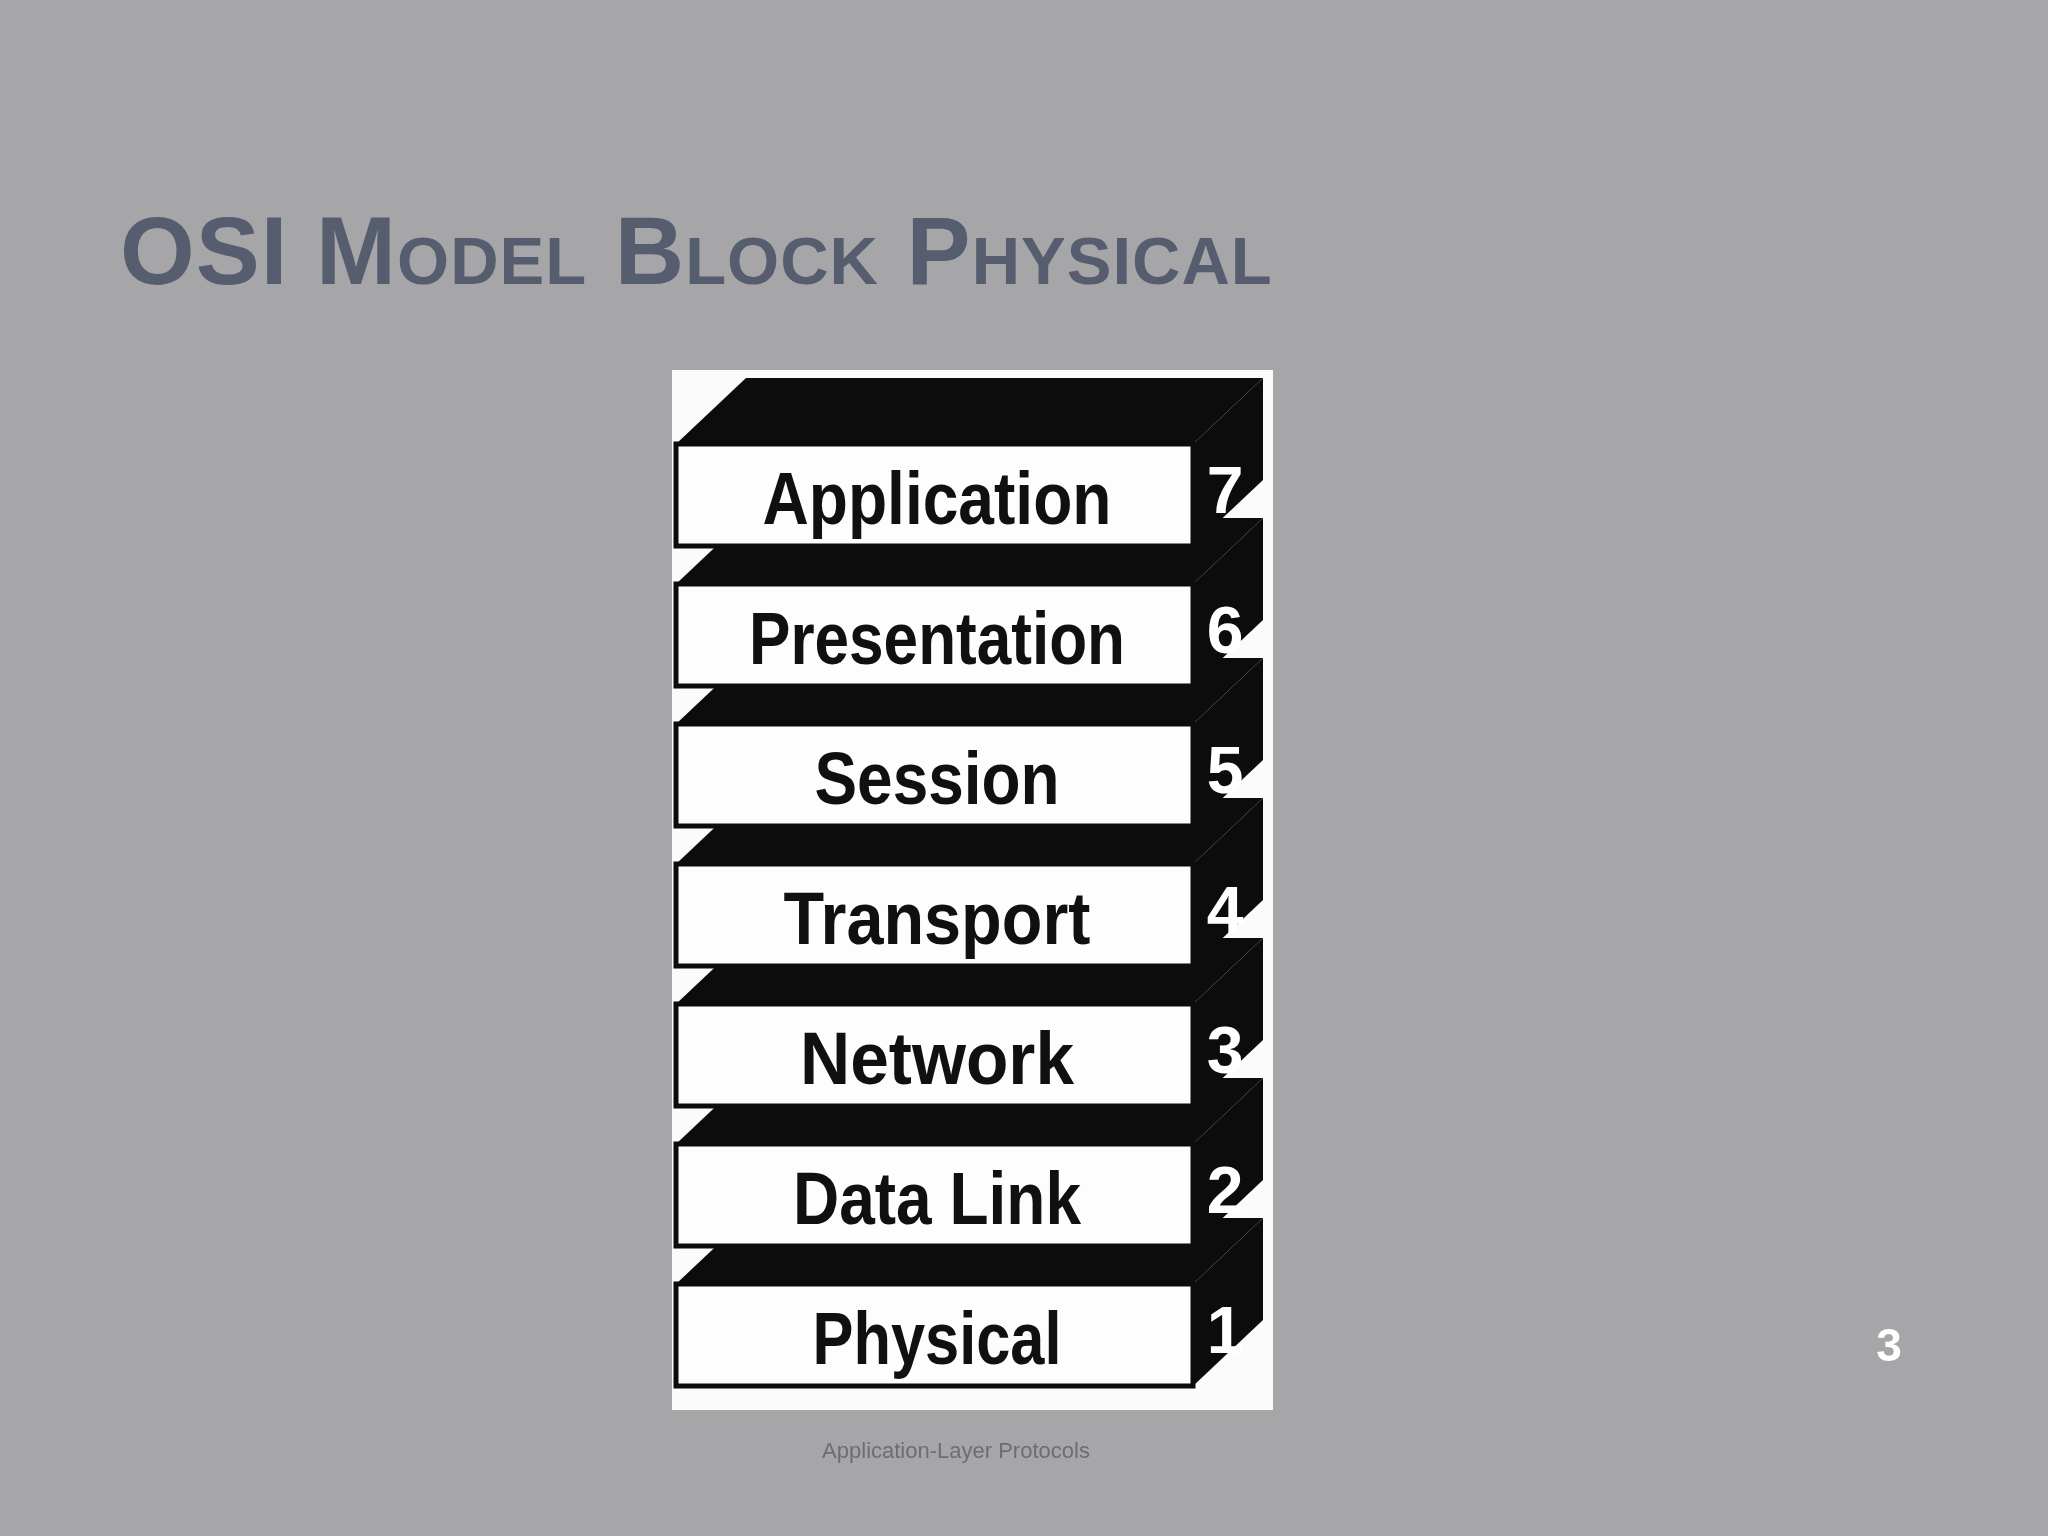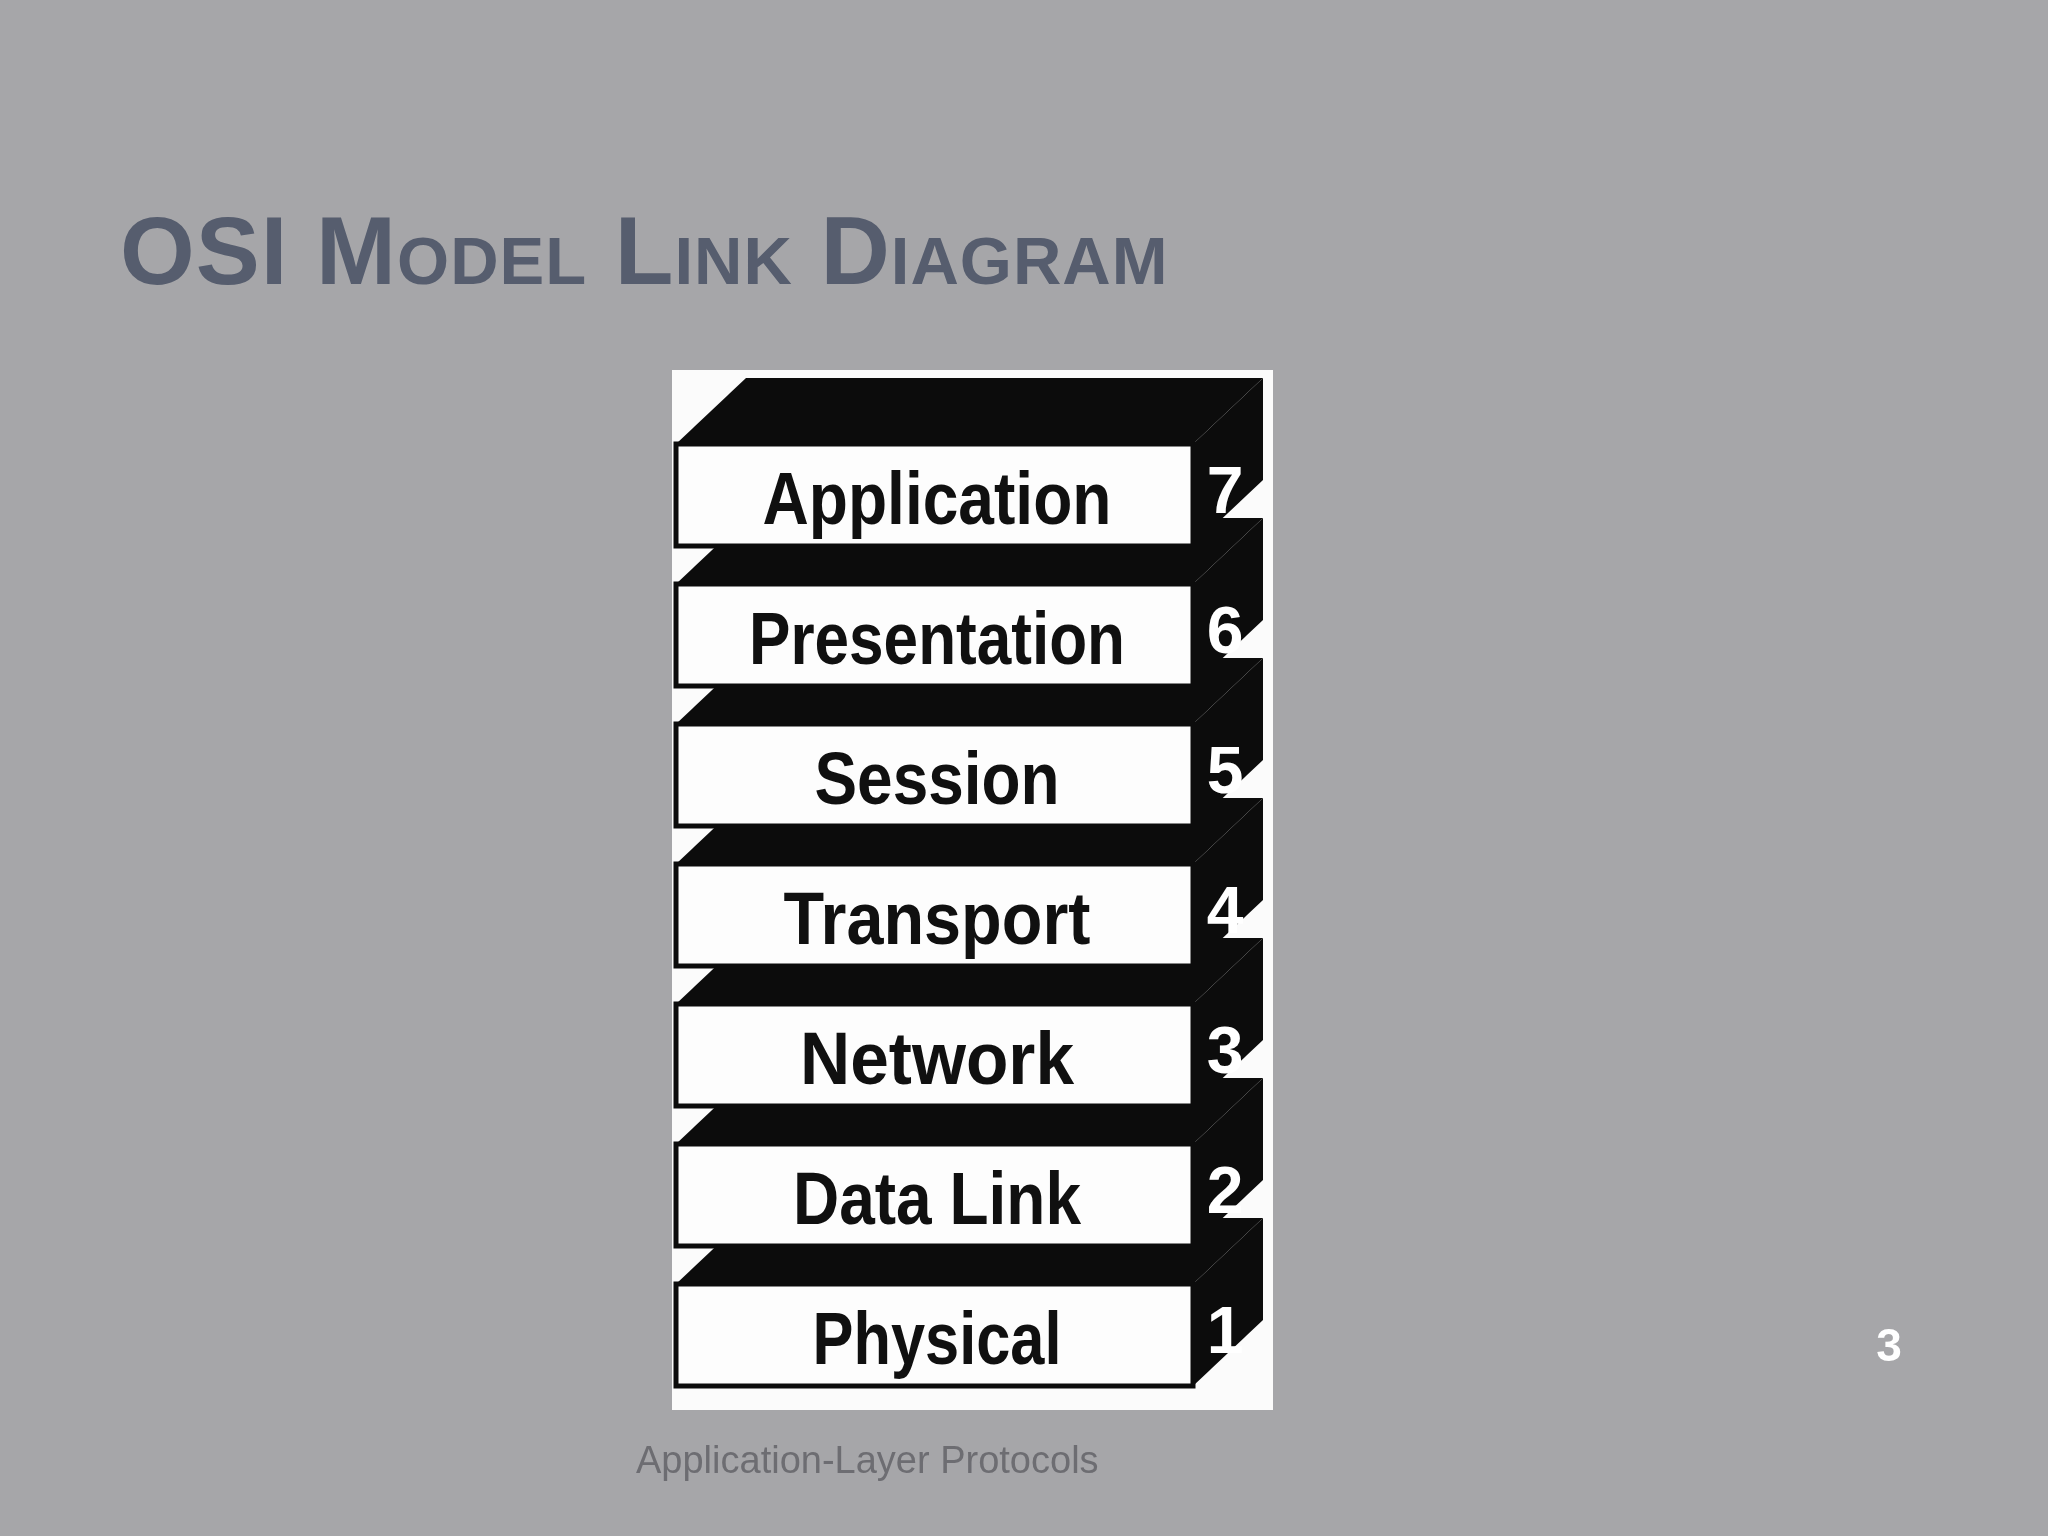--- a/index.html
+++ b/index.html
@@ -50,42 +50,43 @@
     display:block;
     width:100%;
     height:100%;
     filter:blur(0.5px);
   }
   .caption{
     position:absolute;
     left:636px;
     top:1438px;
     width:640px;
-    font-size:38px;
+    text-align:center;
+    font-size:22px;
     line-height:1.2;
     color:var(--caption-color);
     white-space:nowrap;
   }
   .page-number{
     position:absolute;
     left:1862px;
     top:1318px;
     width:54px;
     text-align:center;
     font-size:46px;
     font-weight:bold;
     color:var(--page-number-color);
   }
 </style>
 </head>
 <body>
 
 <div class="slide">
 
-  <h1 class="title">OSI Model Link Diagram</h1>
+  <h1 class="title">OSI Model Block Physical</h1>
 
   <div class="panel">
     <svg viewBox="0 0 601 1040" preserveAspectRatio="xMidYMid meet" role="img">
       <g id="layer-stack">
           <g>
             <polygon points="4,914 74,848 591,848 521,914" fill="#0c0c0c"></polygon>
             <polygon points="521,914 591,848 591,950 521,1016" fill="#0c0c0c"></polygon>
             <rect x="4" y="914" width="517" height="102" fill="#fdfdfd" stroke="#0c0c0c" stroke-width="5"></rect>
             <text x="265" y="968" text-anchor="middle" dominant-baseline="central" font-family="&quot;Liberation Sans&quot;, sans-serif" font-size="74" font-weight="bold" fill="#101010" textLength="249" lengthAdjust="spacingAndGlyphs">Physical</text>
             <text x="553" y="960" text-anchor="middle" dominant-baseline="central" font-family="&quot;Liberation Sans&quot;, sans-serif" font-size="66" font-weight="bold" fill="#ffffff">1</text>

